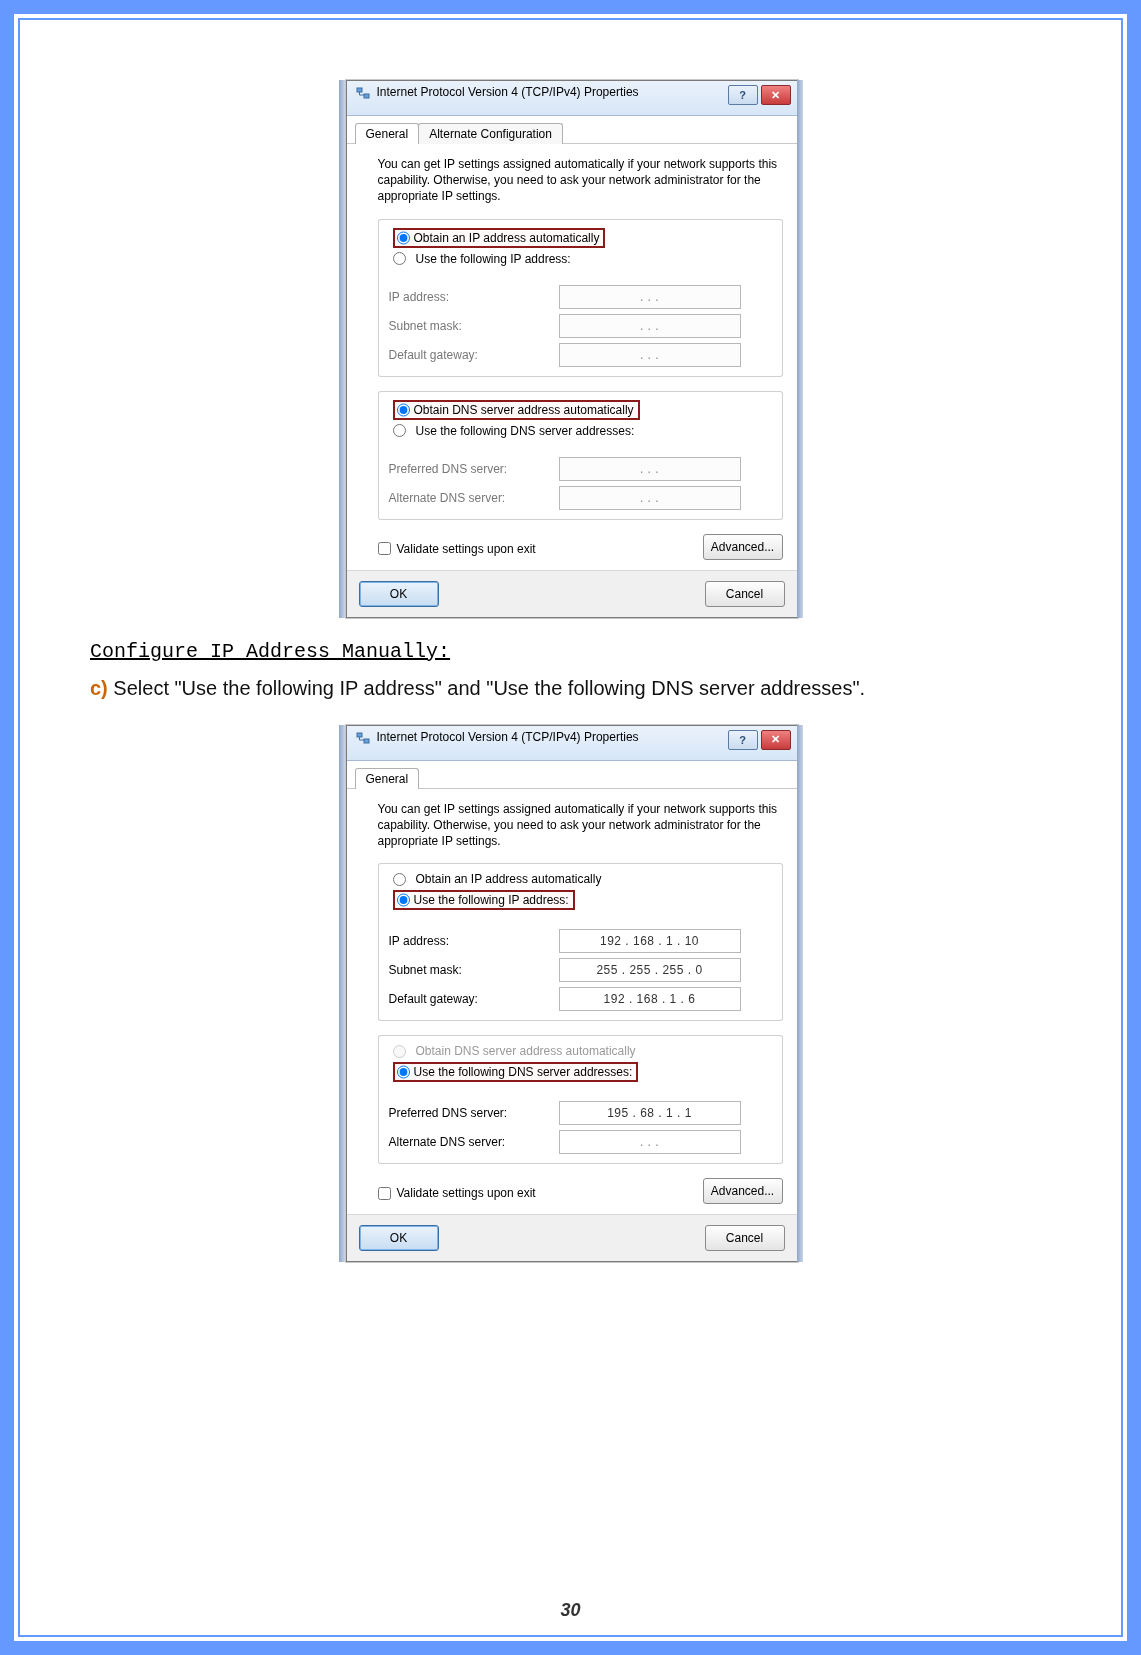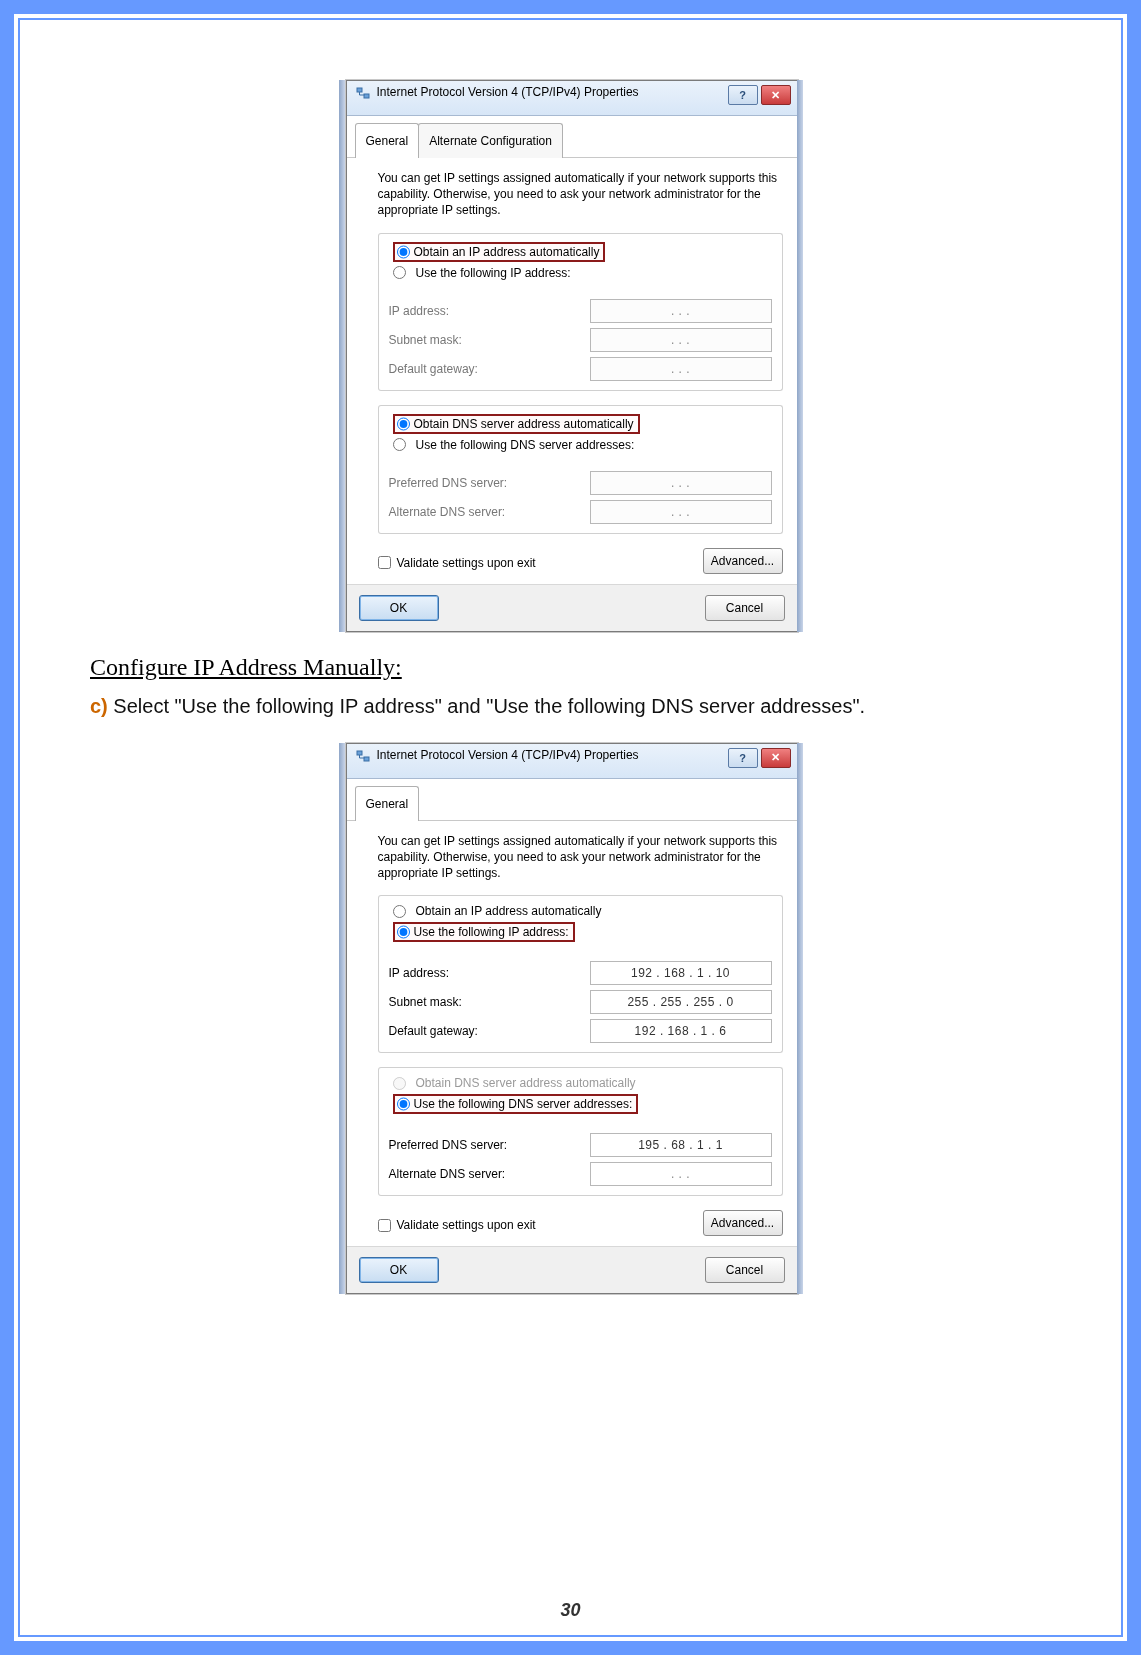--- a/index.html
+++ b/index.html
@@ -53,21 +53,21 @@
     font-size:11px;font-weight:bold;margin-left:3px;cursor:default;
   }
   .help-btn{background:linear-gradient(#eaf2fb,#cadcf0);color:#2a4e7a;}
   .close-btn{background:linear-gradient(#f08080,#c83b3b);color:#fff;border-color:#8a2a2a;}
   .tabstrip {
     display:flex; gap:0; padding:6px 8px 0 8px; background:#fff;
     border-bottom:1px solid #c8c8c8;
   }
   .tab {
     border:1px solid #b0b0b0; border-bottom:none;
-    background:#f7f7f7; padding:10px 10px; font-size:12px;
+    background:#f7f7f7; padding:3px 10px; font-size:12px;
     border-top-left-radius:3px;border-top-right-radius:3px;
     position:relative;top:1px;margin-right:-1px;cursor:default;
   }
   .tab.active{background:#fff;z-index:2;}
   .dlg-body {
     background:#fff; padding:12px 14px 10px 31px;
   }
   .desc { font-size:12px; line-height:1.35; margin-bottom:14px;}
   .radiorow {
     display:flex; align-items:center; gap:6px;
@@ -79,21 +79,21 @@
   .group {
     border:1px solid #d0d0d0; border-top:none;
     border-bottom-left-radius:3px;border-bottom-right-radius:3px;
     margin:-2px 0 14px 0; padding:10px 10px 4px 10px;
   }
   .group-top {
     border:1px solid #d0d0d0; border-bottom:none;
     border-top-left-radius:3px;border-top-right-radius:3px;
     padding:6px 10px 4px 10px;
   }
-  .kv { display:flex; align-items:center; margin:5px 0;justify-content:space-between;}
+  .kv { display:flex; align-items:center; margin:5px 0;}
   .kv label { flex:0 0 170px; color:#777;}
   .kv label.enabled{color:#000;}
   .ipbox {
     flex:0 0 180px; height:22px; border:1px solid #b8b8b8;
     background:#fff; display:flex; align-items:center; justify-content:center;
     letter-spacing:0.5px; font-size:12px; color:#333;
   }
   .ipbox.disabled{color:#bbb;background:#fcfcfc;}
   .ipdots{color:#888;}
   .chkrow{display:flex;align-items:center;gap:6px;margin:8px 0 4px 0;}
@@ -107,22 +107,22 @@
     background:linear-gradient(#fefefe,#e4e4e4);
     border-radius:3px; font-size:12px; cursor:default;
     display:inline-flex;align-items:center;justify-content:center;
   }
   .btn.primary{border-color:#3a6ea5;
     background:linear-gradient(#eaf3fc,#c8ddf2);
     box-shadow:0 0 0 1px #7fb4e8 inset;}
   .adv-row{display:flex;align-items:center;justify-content:space-between;margin-top:6px;}
   .doc-text { font-size:20px; line-height:1.9; color:#111;
     font-family:Verdana,Arial,sans-serif; text-align:justify;}
-  .doc-heading{text-decoration:underline;font-size:24px;margin:22px 0 6px 0;
-    font-family:Liberation Serif, serif;}
+  .doc-heading{text-decoration:underline;font-size:20px;margin:22px 0 6px 0;
+    font-family:Liberation Mono, monospace;}
   .marker{color:#cc6600;font-weight:bold;}
   .page-num{
     position:absolute;left:0;right:0;bottom:14px;text-align:center;
     font-style:italic;font-weight:bold;color:#333;font-size:18px;
   }
   .net-icon svg{display:block;}
   .dim{color:#9a9a9a;}
 </style>
 </head>
 <body>

